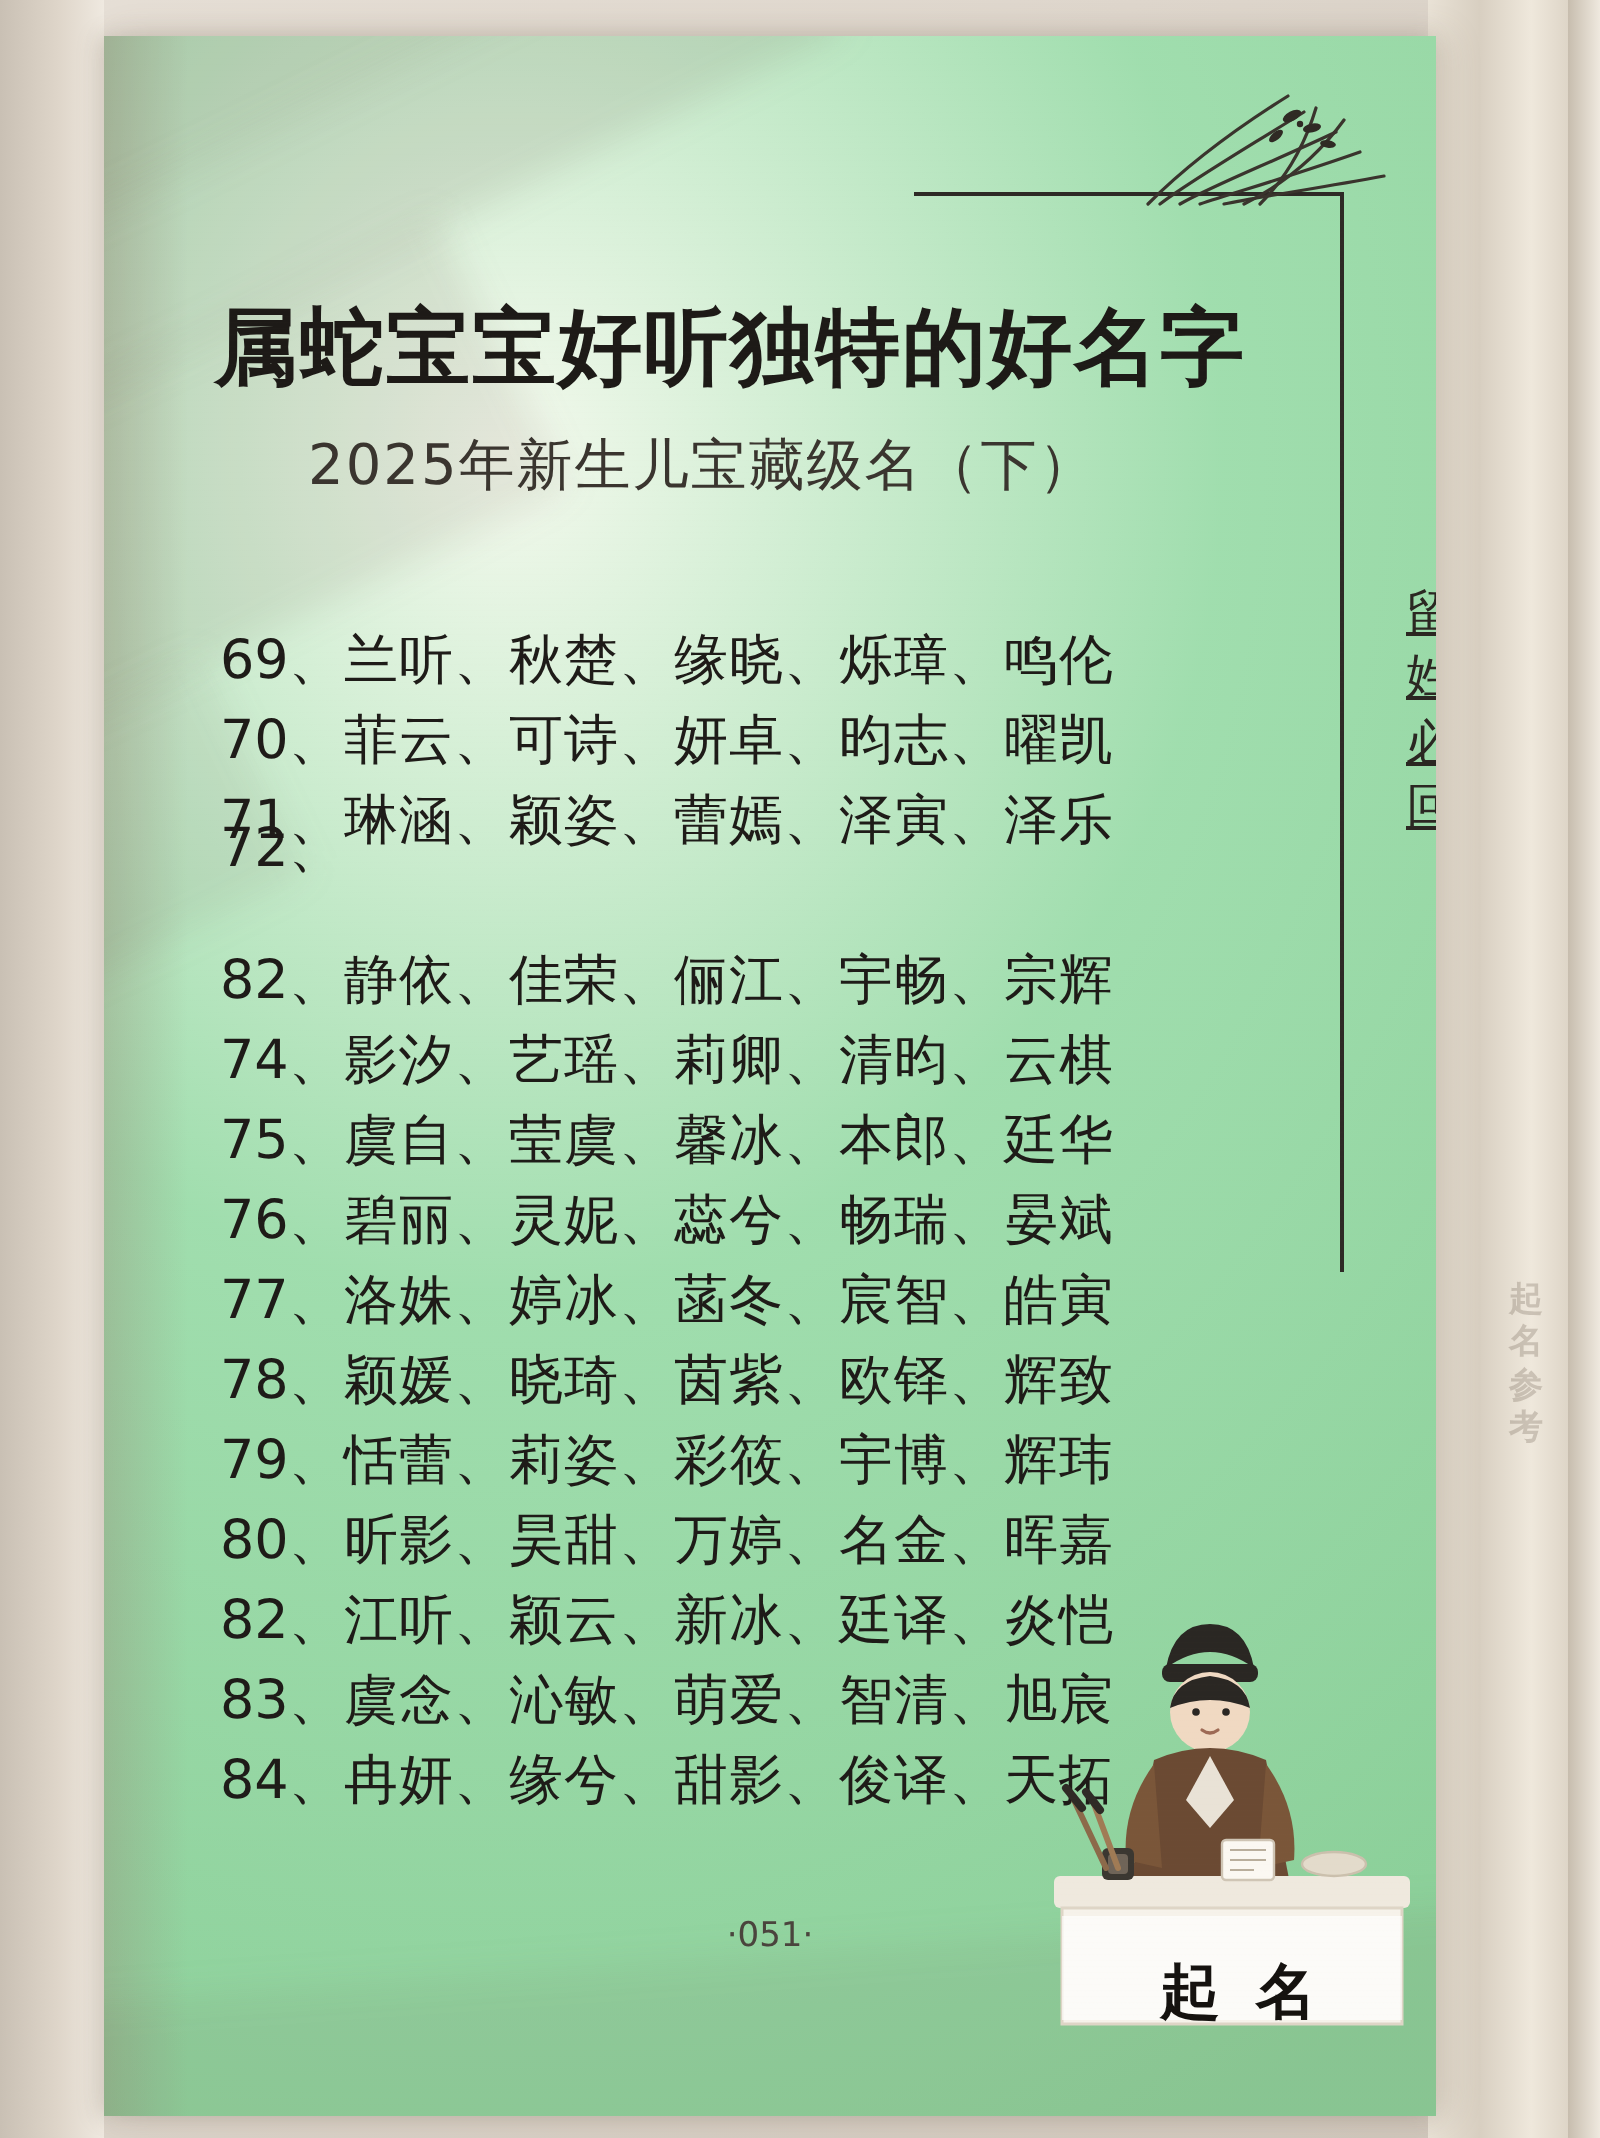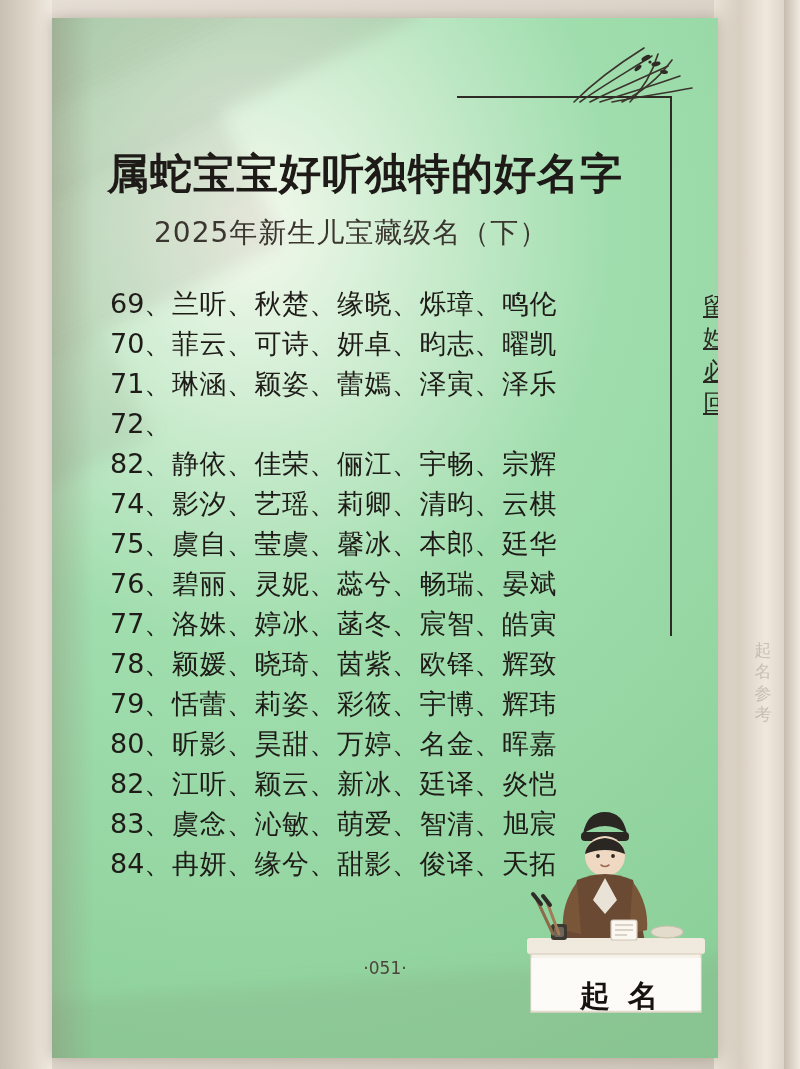--- a/index.html
+++ b/index.html
@@ -200,20 +200,21 @@
     color: #1e1b18;
     font-family: "DejaVu Sans", "Liberation Sans", sans-serif;
     white-space: nowrap;
   }
   .row .num {
     width: 62px;
     flex: 0 0 62px;
   }
   .row .names {
     letter-spacing: 0.5px;
+    margin-top: 26px;
   }
 
   
   .page-num {
     position: absolute;
     left: 0;
     right: 0;
     top: 940px;
     text-align: center;
     font-size: 17px;
@@ -225,20 +226,21 @@
   .watermark {
     position: absolute;
     right: 24px;
     top: 640px;
     width: 26px;
     font-size: 17px;
     color: rgba(110, 98, 82, 0.28);
     line-height: 1.25;
     text-align: center;
     font-family: "DejaVu Sans", "Liberation Sans", sans-serif;
+    font-weight: bold;
   }
 
   
   .illus {
     position: absolute;
     left: 455px;
     top: 780px;
     width: 220px;
     height: 255px;
   }

